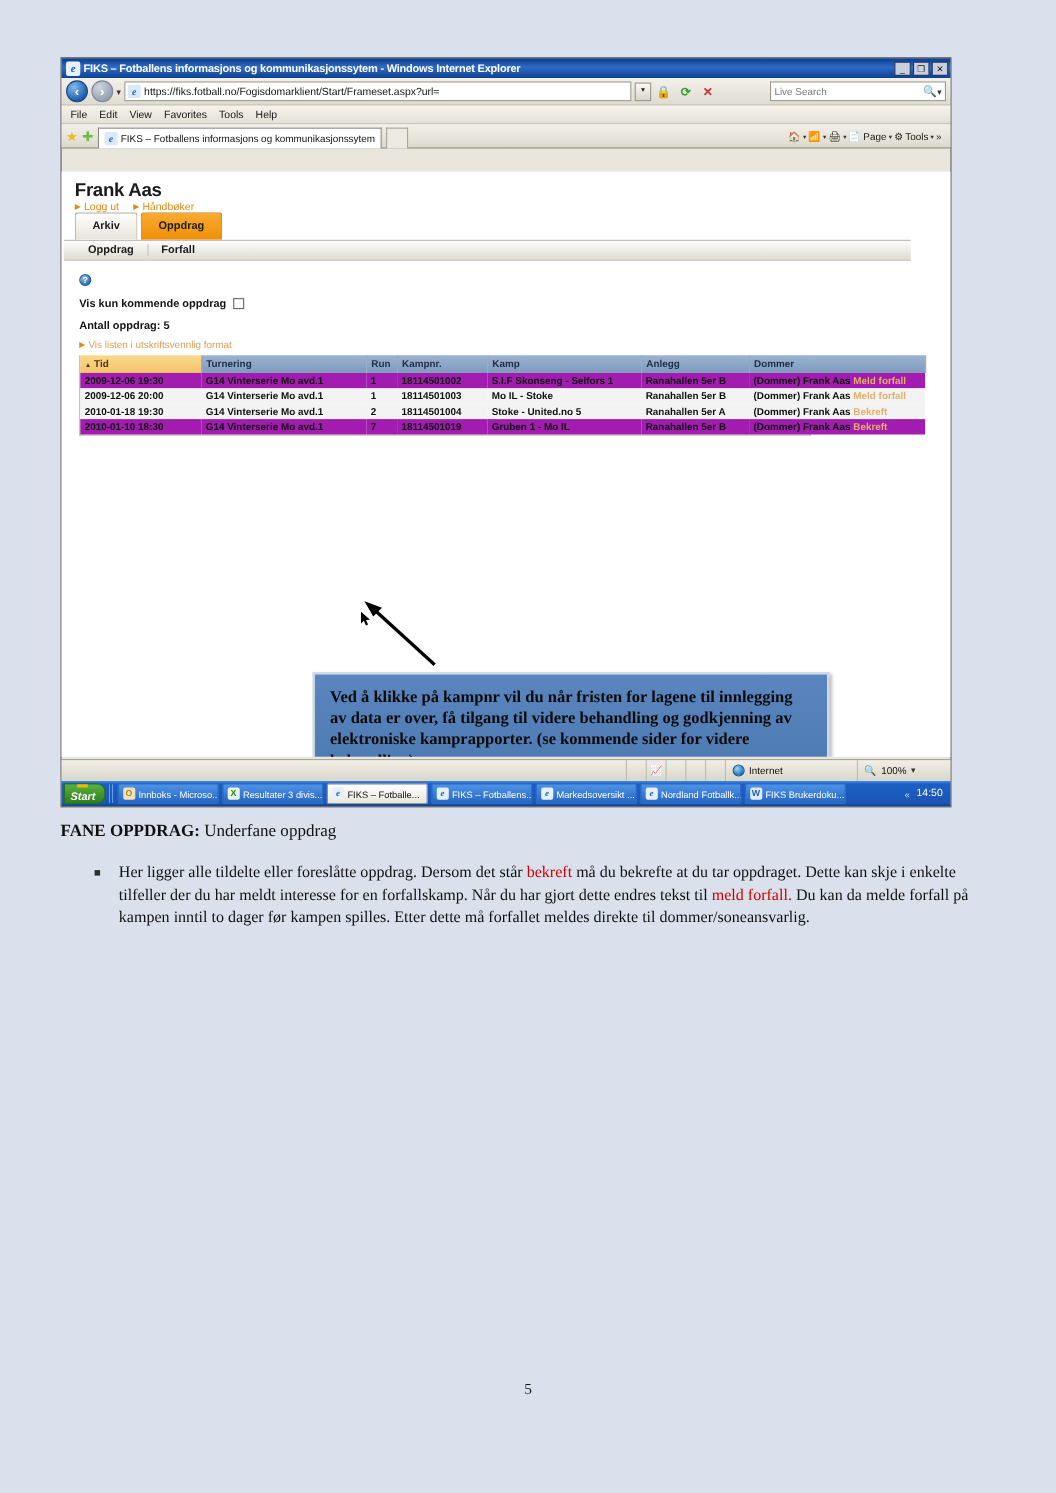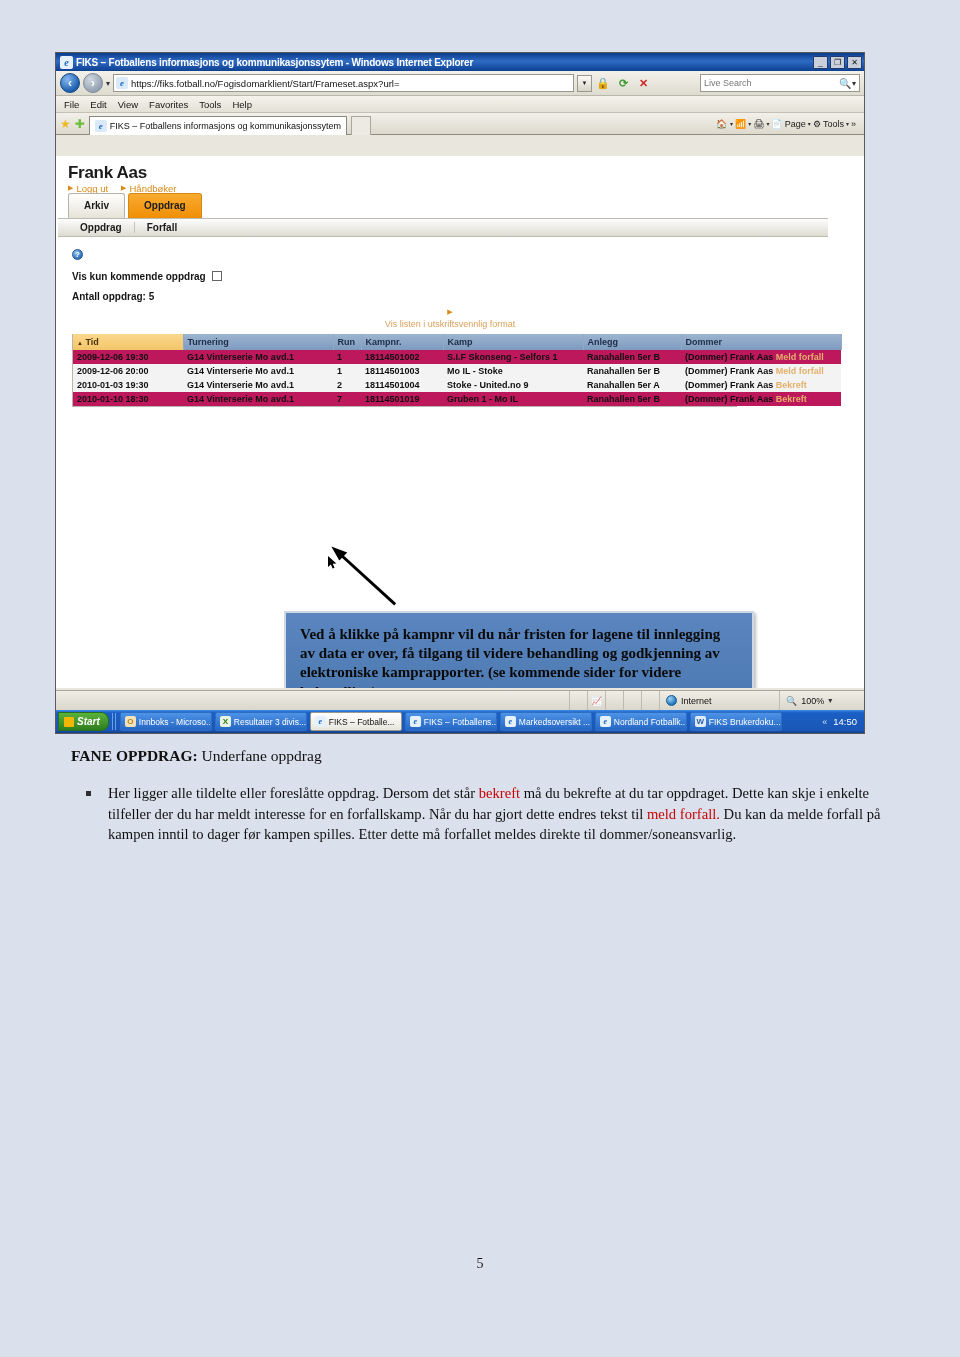--- a/index.html
+++ b/index.html
@@ -146,21 +146,21 @@
   .helpico {
     width:11px;height:11px;border-radius:50%;
     background:radial-gradient(circle at 35% 30%,#8ec0ef,#2a6cb5 75%);
     border:1px solid #1d5697;color:#fff;font-size:8px;font-weight:bold;
     display:flex;align-items:center;justify-content:center;
   }
   .chkrow { display:flex;align-items:center;gap:6px;margin-top:11px;}
   .chkrow .lbl { font-size:10px;font-weight:bold;color:#141414; }
   .chkbox { width:10px;height:10px;border:1px solid #636363;background:#fff;}
   .antall { font-size:10px;font-weight:bold;color:#141414;margin-top:9px;}
-  .printlink { font-size:9px;color:#d9a05a;margin-top:6px;display:flex;align-items:center;gap:3px;flex-direction:column;}
+  .printlink { font-size:9px;color:#d9a05a;margin-top:6px;display:flex;align-items:center;gap:3px;}
 
   
   .grid {
     margin:5px 0 0 0; width:665px;
     border:1px solid #b8b5ab; border-top:none;
     background:#fff;
     font-family:"Liberation Sans", sans-serif;
   }
   table.g { border-collapse:collapse; width:100%; table-layout:fixed;}
   table.g th {
@@ -170,21 +170,21 @@
     white-space:nowrap;
   }
   table.g th.sorted {
     background:linear-gradient(to bottom,#fbd88c,#f3c569);
     color:#4a3409;
   }
   table.g td {
     font-size:9px;color:#101010;padding:2px 4px;white-space:nowrap;
     font-weight:bold;
   }
-  table.g tr.r-odd td { background:#be185d; }
+  table.g tr.r-odd td { background:#a21caf; }
   table.g tr.r-even td { background:#f3f3f3; }
   td.kampnr { color:#e09a2c; font-weight:bold; }
   td.kamp, td.anlegg, td.turnering, td.tid, td.run { color:#0d0d0d; }
   .action { color:#e3b06a; font-weight:bold; }
   .dommer-name { color:#0d0d0d; }
 
   
   .cursor { position:absolute; left:272px; top:400px; width:10px;height:14px; }
 
   
@@ -223,20 +223,21 @@
     position:absolute;left:0;right:0;bottom:0;height:23px;
     background:linear-gradient(to bottom,#3f8ce8,#1b5fc4 12%,#1a56b6 88%,#123f88);
     display:flex;align-items:center;padding:0 2px;gap:3px;
   }
   .startbtn {
     height:19px;padding:0 8px 0 5px;border-radius:0 8px 8px 0;
     background:linear-gradient(to bottom,#5ab23c,#2f7d1d);
     color:#fff;font-size:10px;font-weight:bold;font-style:italic;
     display:flex;align-items:center;gap:3px;
     border:1px solid #276f18;
+    flex-direction:column;
   }
   .tbflag { width:10px;height:10px;background:#f2b705;border-radius:1px;}
   .tbsep { width:5px;height:17px;
     background:repeating-linear-gradient(to right,#6c9de8 0 1px,transparent 1px 3px);}
   .tbitem {
     height:19px;min-width:92px;max-width:92px;padding:0 4px;
     background:linear-gradient(to bottom,#4d93e6,#2566c4);
     border:1px solid #2d6fc4;border-radius:2px;
     display:flex;align-items:center;gap:3px;
     font-size:8.5px;color:#fff;white-space:nowrap;overflow:hidden;
@@ -251,21 +252,21 @@
   .tbclock { margin-left:auto;display:flex;align-items:center;gap:6px;
     color:#fff;font-size:9.5px;padding-right:5px;}
   .chev { font-size:9px;color:#cfe1fb; }
 
   
   #doc {
     position:absolute; left:0; top:746px; width:960px;
     font-family:"Liberation Serif", serif; color:#101010;
   }
   .doc-head { margin:0 0 0 55px; font-size:15.5px; line-height:1.35; }
-  .doc-head b { font-weight:bold;margin-left:16px; }
+  .doc-head b { font-weight:bold; }
   ul.bullets { list-style:none; margin:16px 0 0 0; padding:0; }
   ul.bullets li {
     position:relative; margin:0 55px 2px 108px;
     font-size:14.6px; line-height:1.42; text-align:left;
   }
   ul.bullets li:before {
     content:""; position:absolute; left:-22px; top:8px;
     width:5px;height:5px;background:#2f2f2f;
   }
   .red { color:#cc0000; }
@@ -432,25 +433,25 @@
                 <td class="run">1</td>
                 <td class="kampnr">18114501003</td>
                 <td class="kamp">Mo IL - Stoke</td>
                 <td class="anlegg">Ranahallen 5er B</td>
                 <td>
                   <span class="dommer-name">(Dommer) Frank Aas</span>
                   <span class="action">Meld forfall</span>
                 </td>
               </tr>
               <tr class="r-even">
-                <td class="tid">2010-01-03 19:30</td>
+                <td class="tid">2010-01-18 19:30</td>
                 <td class="turnering">G14 Vinterserie Mo avd.1</td>
                 <td class="run">2</td>
                 <td class="kampnr">18114501004</td>
-                <td class="kamp">Stoke - United.no 9</td>
+                <td class="kamp">Stoke - United.no 5</td>
                 <td class="anlegg">Ranahallen 5er A</td>
                 <td>
                   <span class="dommer-name">(Dommer) Frank Aas</span>
                   <span class="action">Bekreft</span>
                 </td>
               </tr>
               <tr class="r-odd">
                 <td class="tid">2010-01-10 18:30</td>
                 <td class="turnering">G14 Vinterserie Mo avd.1</td>
                 <td class="run">7</td>

